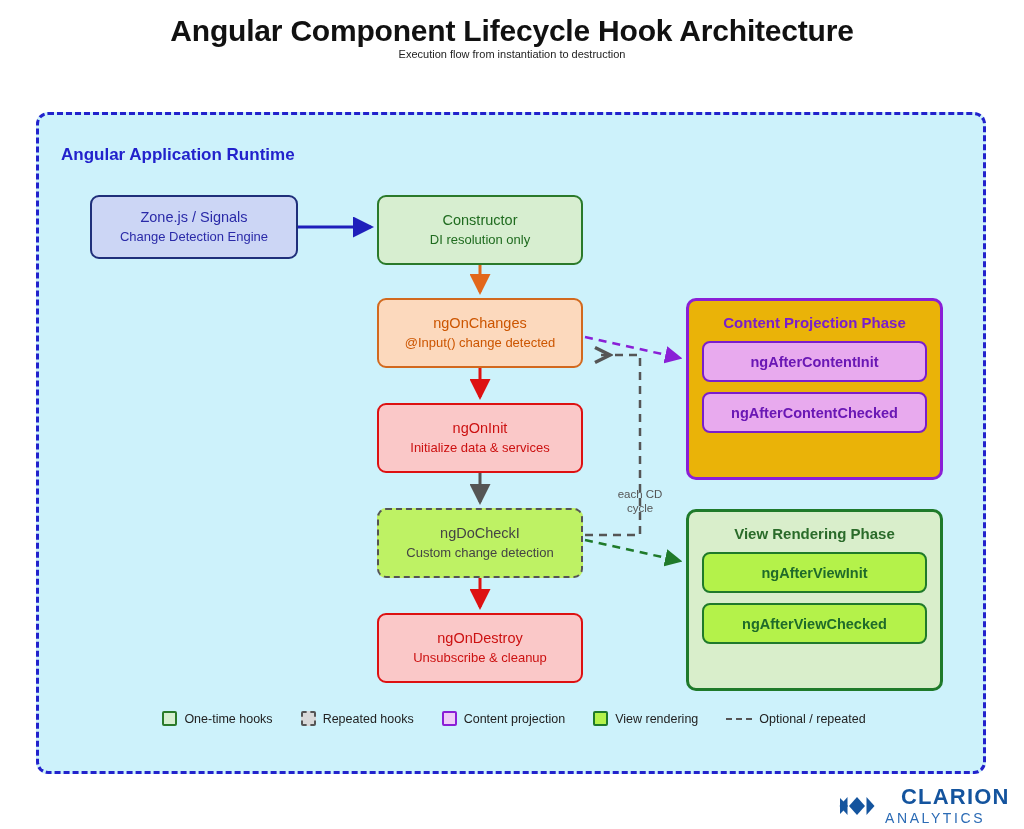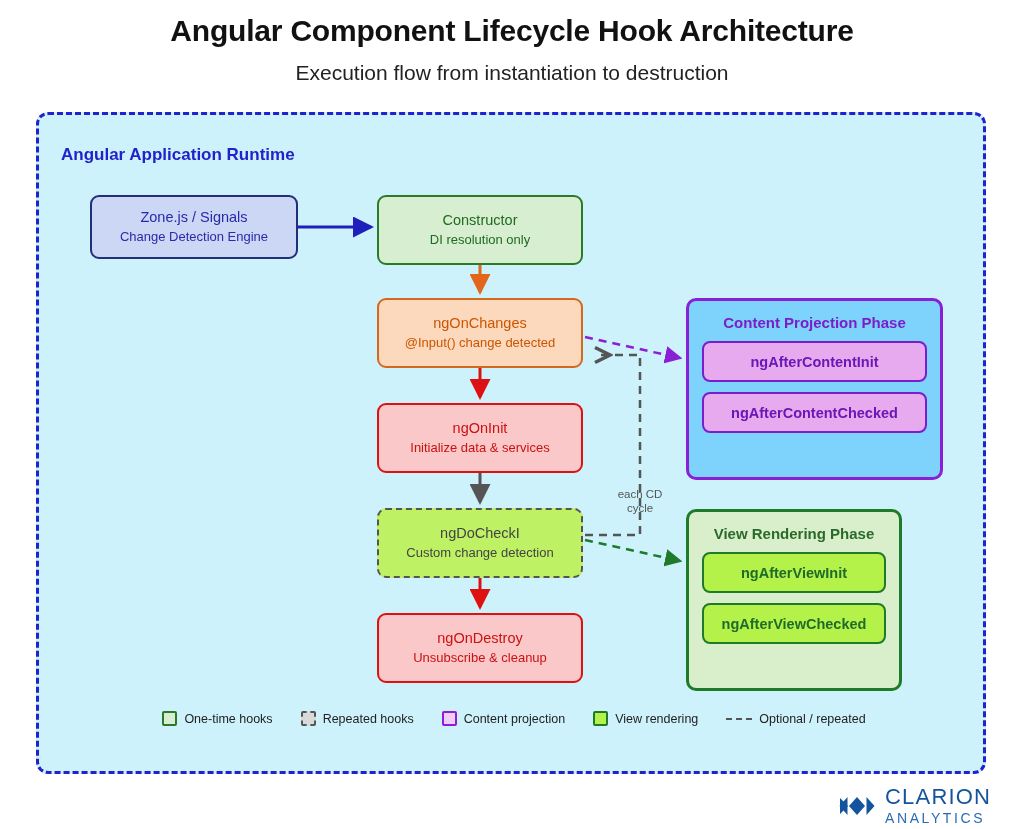--- a/index.html
+++ b/index.html
@@ -11,21 +11,21 @@
     overflow: hidden;
   }
 
   
   #header { text-align: center; padding-top: 14px; }
   #page-title {
     font-size: 30px; font-weight: bold; color: #111111;
     letter-spacing: -0.2px;
   }
   #page-subtitle {
-    font-size: 21px; color: #222222; margin-top: 13px; text-align: center;
+    font-size: 11px; color: #222222;  text-align: center;
   }
 
   
   #runtime-container {
     position: absolute;
     left: 36px; top: 112px;
     width: 950px; height: 662px;
     background: #cdf2fb;
     border: 3px dashed #2222cc;
     border-radius: 12px;
@@ -92,29 +92,29 @@
     margin-top: 13px;
   }
   .phase-item {
     margin: 10px 13px 0 13px; height: 41px; border-radius: 8px;
     display: flex; align-items: center; justify-content: center;
     font-size: 14.5px; font-weight: bold;
   }
 
   #phase-content {
     left: 647px; top: 183px; width: 257px; height: 182px;
-    background: #7dd3fc; border: 3px solid #8a1fd6;
+    background: #eab308; border: 3px solid #8a1fd6;
   }
   #phase-content .phase-title { color: #7a1ecc; }
   #phase-content .phase-item {
     background: #e8aaee; border: 2.5px solid #7a1ecc; color: #6a17b5;
   }
 
   #phase-view {
-    left: 647px; top: 394px; width: 216px; height: 182px;
+    left: 647px; top: 394px; width: 257px; height: 182px;
     background: #d9eecb; border: 3px solid #1f7a2a;
   }
   #phase-view .phase-title { color: #2a6b2a; }
   #phase-view .phase-item {
     background: #b4f24a; border: 2.5px solid #1f7a2a; color: #1f6b2a;
   }
 
   
   #cd-cycle-label {
     position: absolute; left: 566px; top: 372px; width: 70px;
@@ -145,22 +145,23 @@
     width: 26px; height: 0; border-top: 2.5px dashed #555555;
   }
 
   
   #brand-logo {
     position: absolute; left: 838px; top: 786px;
     display: flex; align-items: center; gap: 9px;
   }
   #brand-text { display: flex; flex-direction: column; line-height: 1; }
   #brand-name {
-    font-size: 22px; font-weight: normal; color: #14549e;
+    font-size: 22px; font-weight: bold; color: #14549e;
     letter-spacing: 1.2px;
+    margin-left: 16px;
   }
   #brand-sub {
     font-size: 14px; color: #2b6bb5; letter-spacing: 2.6px;
     margin-top: 3px;
   }
 </style>
 </head>
 <body>
 
 <div id="header">

